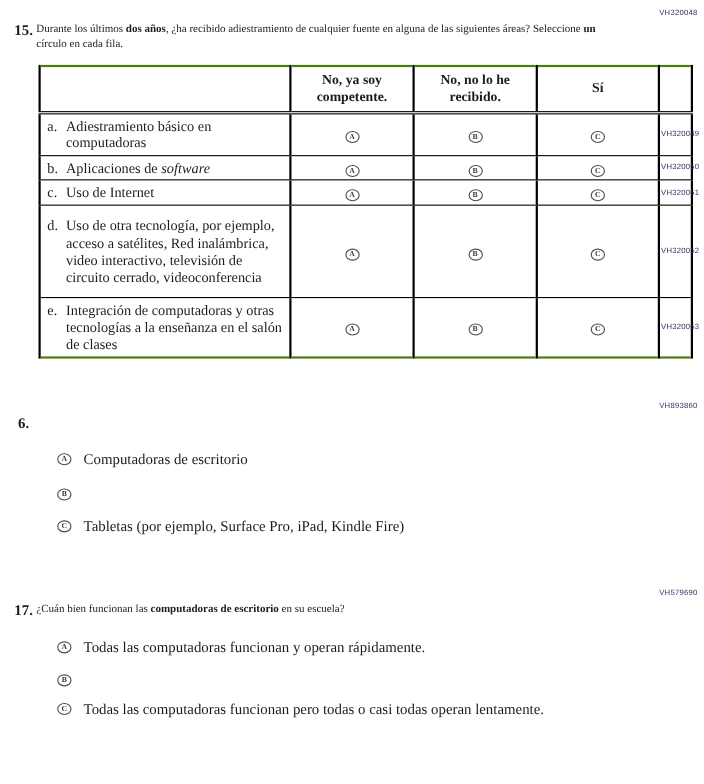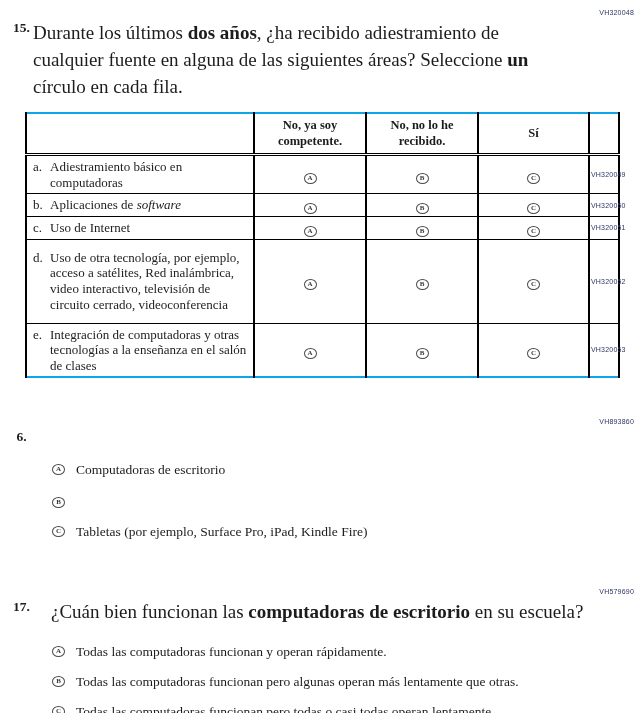--- a/index.html
+++ b/index.html
@@ -25,33 +25,33 @@
 
   .question { display:flex; align-items:flex-start; }
   .qnum {
     font-weight:bold;
     font-size:13.5px;
     flex:0 0 23px;
     text-align:center;
     padding-left:10px;
     box-sizing:content-box;
   }
-  .qtext { font-size:19px; line-height:1.42; }
+  .qtext { font-size:10px; line-height:1.42; }
   .qtext b { font-weight:bold; }
   .q15-text { width:530px; }
   .q16-text { width:495px; }
-  .q17-text { width:580px;margin-left:18px; }
+  .q17-text { width:580px; }
 
   
   table.grid {
     border-collapse:collapse;
     table-layout:fixed;
-    margin:11px 0 0 25px;
+    margin:11px 0 0 35px;
     width:593px;
-    border:2px solid #0ea5e9;
+    border:2px solid #4d7c0f;
   }
   table.grid col.c-label { width:228px; }
   table.grid col.c-opt   { width:112px; }
   table.grid col.c-opt2  { width:111px; }
   table.grid col.c-code  { width:30px; }
   table.grid th, table.grid td {
     border-top:1px solid #000;
     border-bottom:1px solid #000;
     border-left:2px solid #000;
     border-right:2px solid #000;
@@ -240,21 +240,20 @@
       <div class="qnum">17.</div>
       <div class="qtext q17-text"><span>¿Cuán bien funcionan las </span><b>computadoras de escritorio</b><span> en su escuela?</span></div>
     </div>
     <div class="optlist opts-gap17">
       <div class="optrow">
         <span class="circle">A</span>
         <span class="optlabel">Todas las computadoras funcionan y operan rápidamente.</span>
       </div>
       <div class="optrow">
         <span class="circle">B</span>
-        <span class="optlabel">Todas las computadoras funcionan pero algunas operan más lentamente que otras.</span>
       </div>
       <div class="optrow">
         <span class="circle">C</span>
         <span class="optlabel">Todas las computadoras funcionan pero todas o casi todas operan lentamente.</span>
       </div>
 
     </div>
   </div>
 
 </div>

